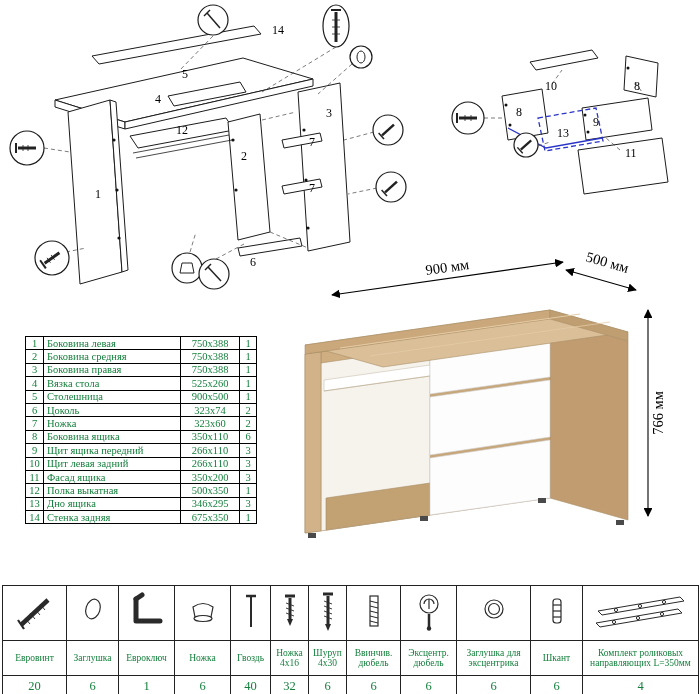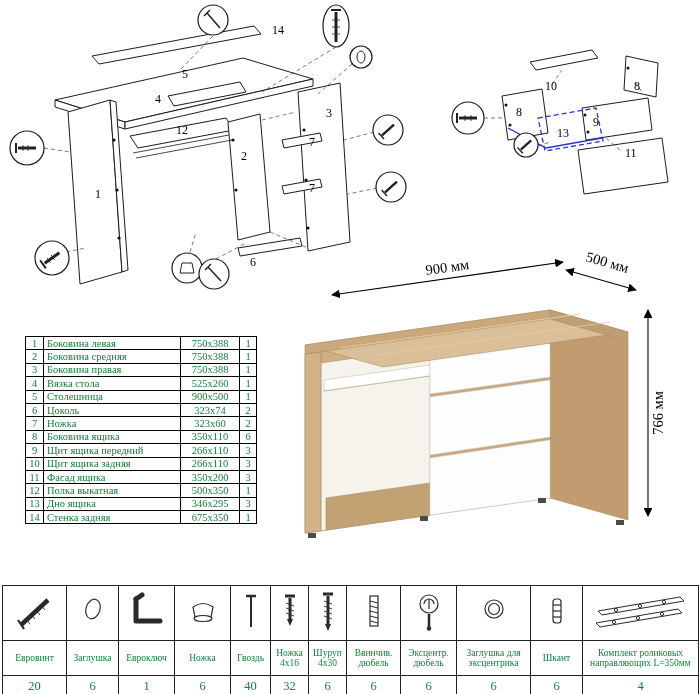--- a/index.html
+++ b/index.html
@@ -240,21 +240,21 @@
           <td class="qty">6</td>
         </tr>
       <tr>
           <td class="num">9</td>
           <td class="name">Щит ящика передний</td>
           <td class="size">266х110</td>
           <td class="qty">3</td>
         </tr>
       <tr>
           <td class="num">10</td>
-          <td class="name">Щит ящика задняя</td>
+          <td class="name">Щит левая задний</td>
           <td class="size">266х110</td>
           <td class="qty">3</td>
         </tr>
       <tr>
           <td class="num">11</td>
           <td class="name">Фасад ящика</td>
           <td class="size">350х200</td>
           <td class="qty">3</td>
         </tr>
       <tr>

